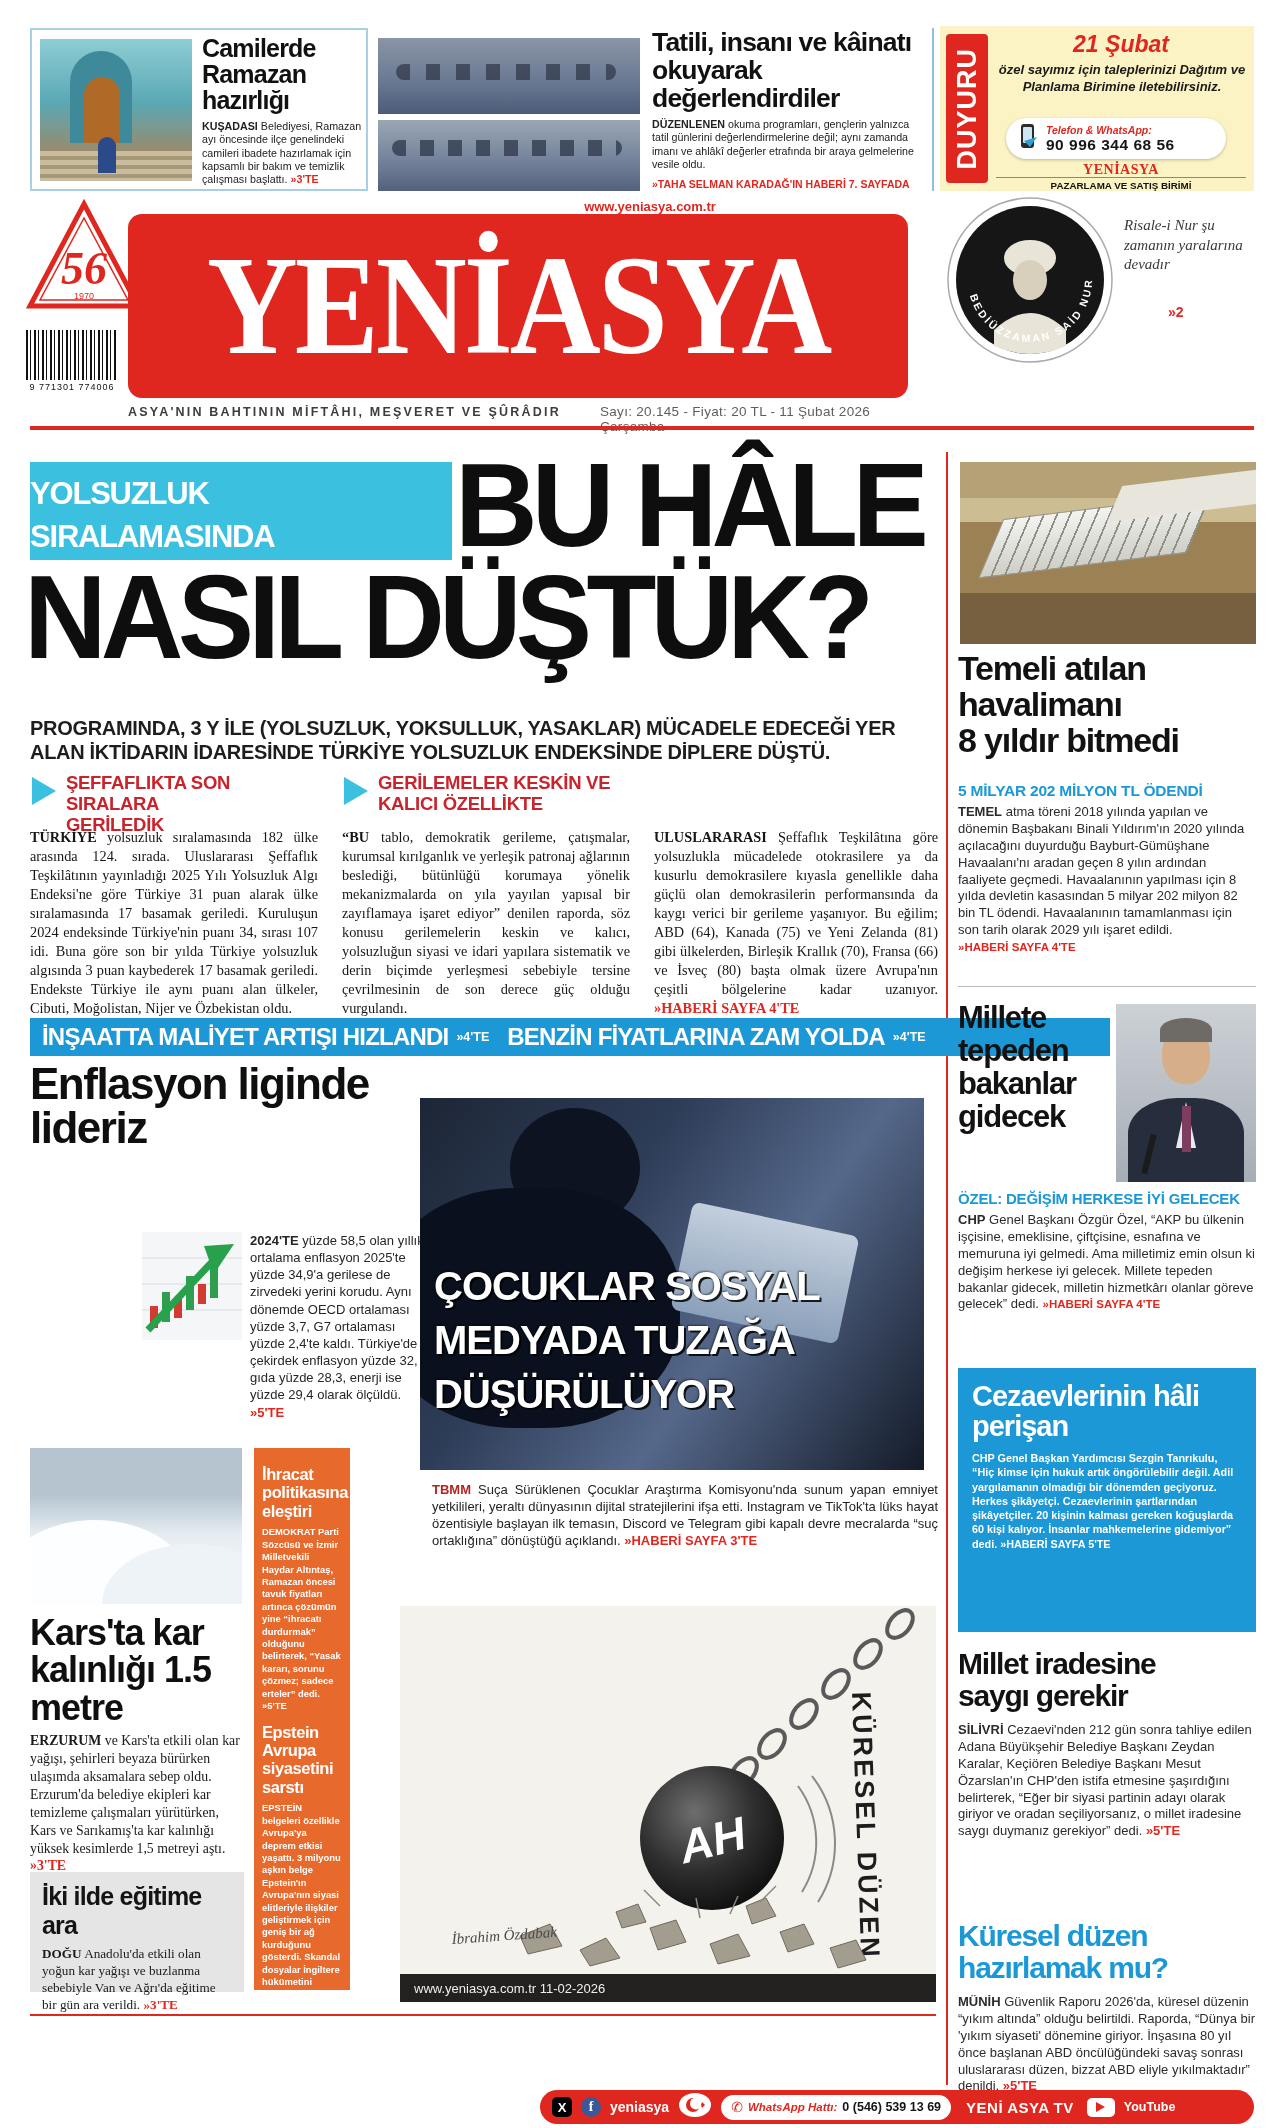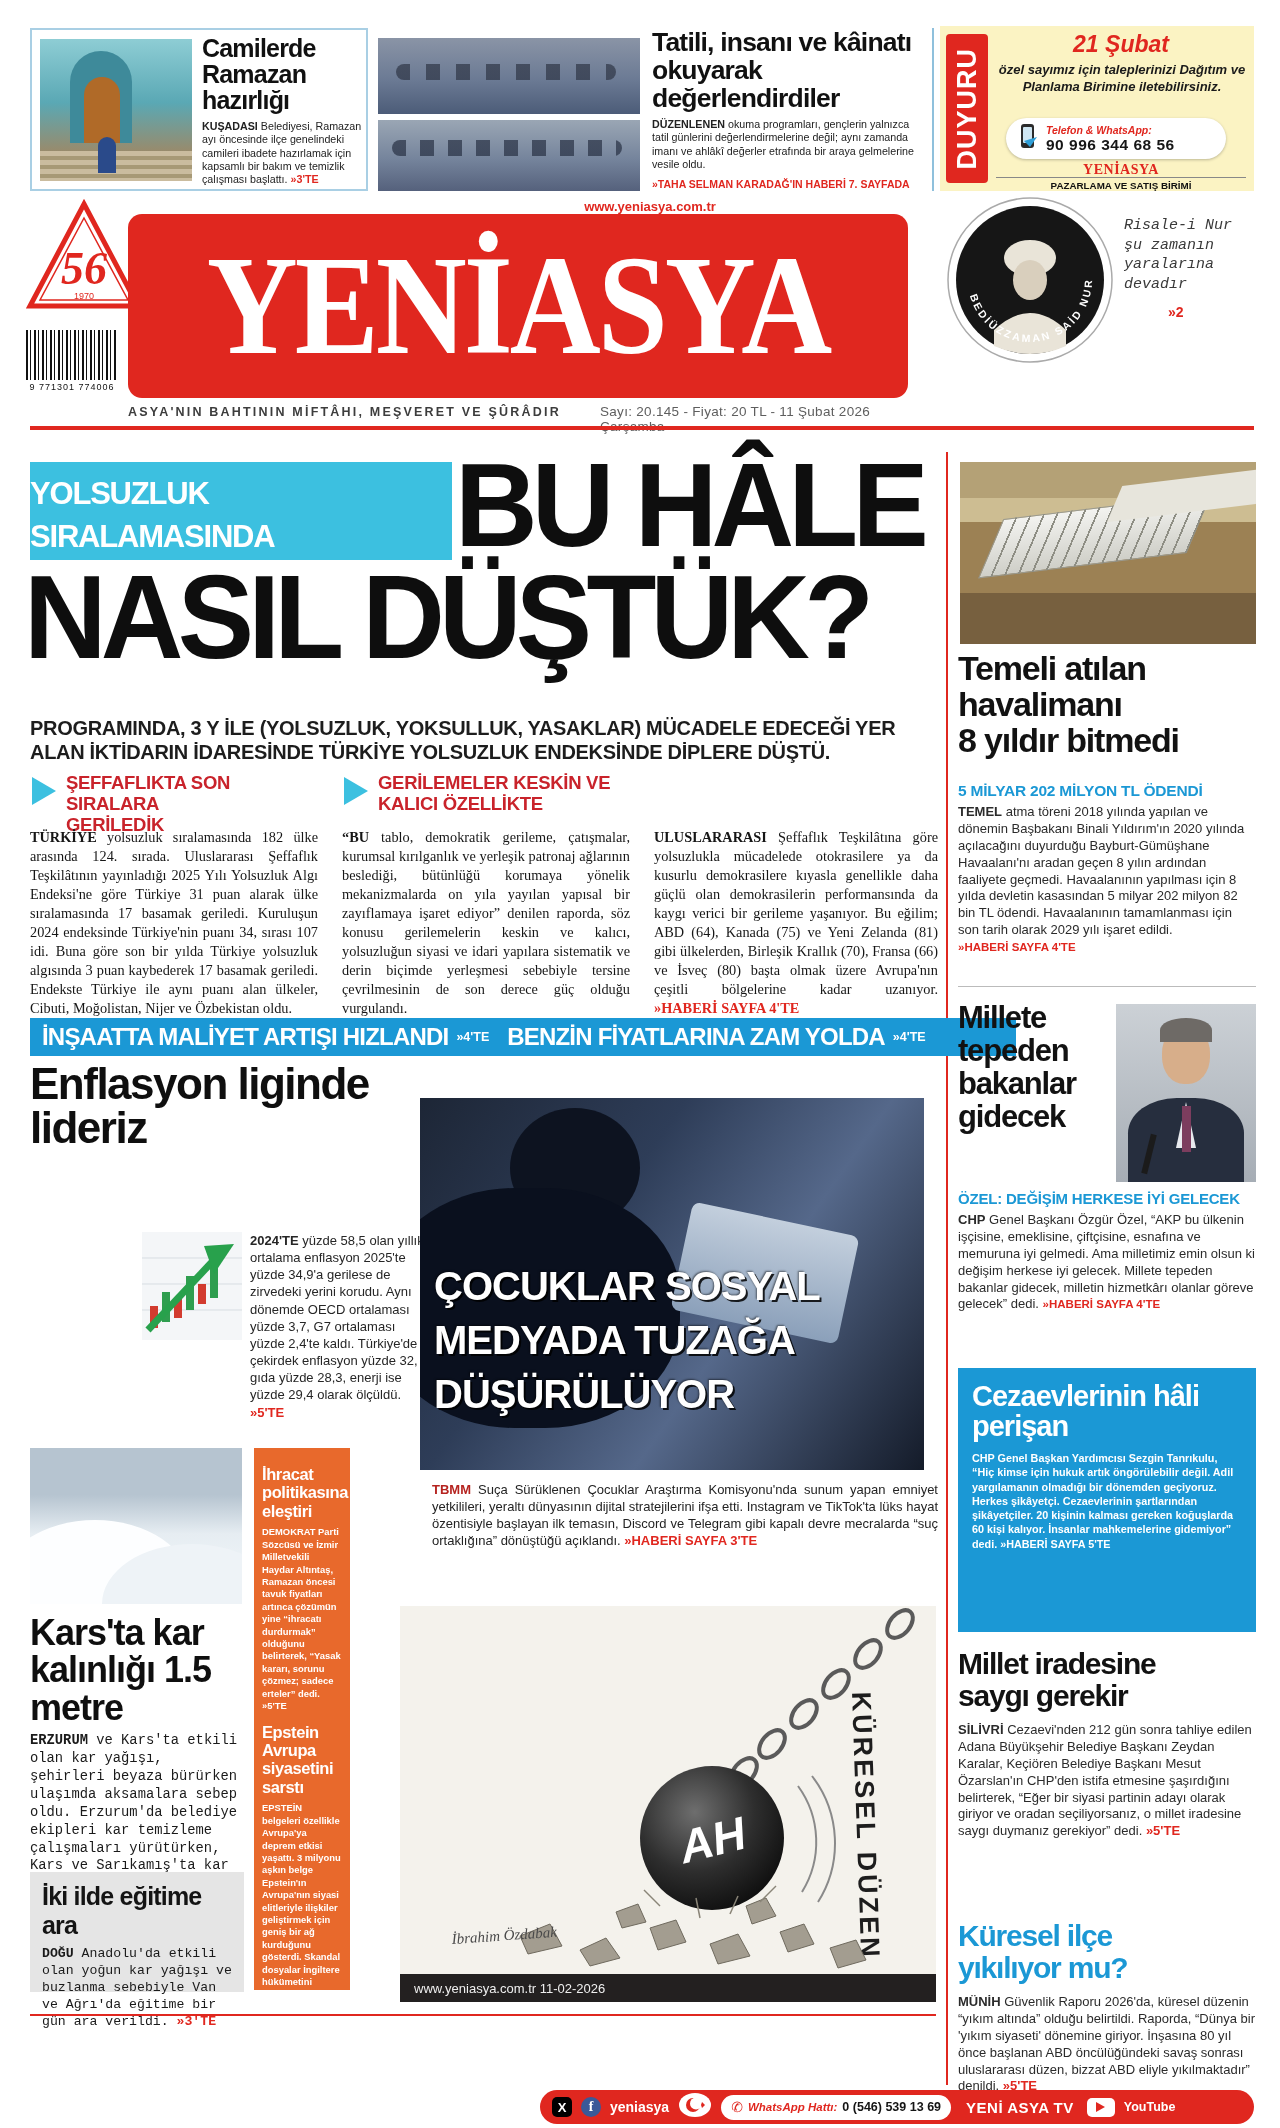--- a/index.html
+++ b/index.html
@@ -1,20 +1,20 @@
 <!DOCTYPE html>
 <html><head>
 <meta charset="utf-8">
 <style>
   *{margin:0;padding:0;box-sizing:border-box}
   html,body{background:#fff}
   #page{position:relative;width:1280px;height:2128px;background:#fff;overflow:hidden;
         font-family:"Liberation Sans",sans-serif;color:#111}
   .abs{position:absolute}
-  .serif{font-family:Liberation Mono, monospace}
+  .serif{font-family:Liberation Serif, serif}
   .photo{position:absolute;overflow:hidden}
   .lead{font-weight:bold}
   .ref{color:#e0271f;font-weight:bold;white-space:nowrap}
   .headline{position:absolute;font-weight:bold;letter-spacing:-6px;line-height:1;
             color:#0e0e0e;transform:scaleX(.97);transform-origin:left top;font-size:118px}
   .kicker-line{color:#fff;font-weight:bold;font-size:31px;letter-spacing:-1.2px;text-align:left;line-height:1.4}
   .colhead{position:absolute;color:#c9232b;font-weight:bold;font-size:18.5px;line-height:1.14;
            letter-spacing:-.3px;padding-left:36px}
   .colhead::before{content:"";position:absolute;left:2px;top:5px;
            border-top:14px solid transparent;border-bottom:14px solid transparent;border-left:24px solid #3cc0e0}
@@ -161,21 +161,21 @@
     <span class="lead">“BU</span>
     <span>tablo, demokratik gerileme, çatışmalar, kurumsal kırılganlık ve yerleşik patronaj ağlarının beslediği, bütünlüğü korumaya yönelik mekanizmalarda on yıla yayılan yapısal bir zayıflamaya işaret ediyor” denilen raporda, söz konusu gerilemelerin keskin ve kalıcı, yolsuzluğun siyasi ve idari yapılara sistematik ve derin biçimde yerleşmesi sebebiyle tersine çevrilmesinin de son derece güç olduğu vurgulandı.</span>
   </p>
 
   <p class="colbody" style="left:654px;top:828px;width:284px">
     <span class="lead">ULUSLARARASI</span>
     <span>Şeffaflık Teşkilâtına göre yolsuzlukla mücadelede otokrasilere ya da kusurlu demokrasilere kıyasla genellikle daha güçlü olan demokrasilerin performansında da kaygı verici bir gerileme yaşanıyor. Bu eğilim; ABD (64), Kanada (75) ve Yeni Zelanda (81) gibi ülkelerden, Birleşik Krallık (70), Fransa (66) ve İsveç (80) başta olmak üzere Avrupa'nın çeşitli bölgelerine kadar uzanıyor.</span>
     <span class="ref">»HABERİ SAYFA 4'TE</span>
   </p>
 
-  <div class="abs" style="left:30px;top:1018px;width:986px;height:38px;background:#1b98d5;display:flex;align-items:center;gap:8px;padding:13px 12px">
+  <div class="abs" style="left:30px;top:1018px;width:1080px;height:38px;background:#1b98d5;display:flex;align-items:center;gap:8px;padding:13px 12px">
     <span style="color:#fff;font-weight:bold;font-size:24px;letter-spacing:-.8px">İNŞAATTA MALİYET ARTIŞI HIZLANDI</span>
     <span style="color:#fff;font-weight:bold;font-size:12.5px;margin-right:10px">»4'TE</span>
     <span style="color:#fff;font-weight:bold;font-size:24px;letter-spacing:-.8px">BENZİN FİYATLARINA ZAM YOLDA</span>
     <span style="color:#fff;font-weight:bold;font-size:12.5px">»4'TE</span>
   </div>
 
   <h2 class="abs" style="left:30px;top:1062px;width:360px;font-size:44px;line-height:1.0;letter-spacing:-1.5px;color:#0f0f0f">Enflasyon liginde lideriz</h2>
   <div class="abs" style="left:142px;top:1232px;width:100px;height:108px">
     <svg width="100" height="108" viewBox="0 0 100 108">
       <rect x="0" y="0" width="100" height="108" fill="#f4f6f8"></rect>
@@ -344,21 +344,21 @@
     </p>
   </div>
 
   <h2 class="railtitle" style="left:958px;top:1648px;width:250px;font-size:30px">Millet iradesine saygı gerekir</h2>
   <p class="railbody" style="left:958px;top:1722px;width:298px">
     <span class="lead">SİLİVRİ</span>
     <span>Cezaevi'nden 212 gün sonra tahliye edilen Adana Büyükşehir Belediye Başkanı Zeydan Karalar, Keçiören Belediye Başkanı Mesut Özarslan'ın CHP'den istifa etmesine şaşırdığını belirterek, “Eğer bir siyasi partinin adayı olarak giriyor ve oradan seçiliyorsanız, o millet iradesine saygı duymanız gerekiyor” dedi.</span>
     <span class="ref">»5'TE</span>
   </p>
 
-  <h2 class="railtitle" style="left:958px;top:1920px;width:250px;font-size:30px;color:#1b98d5">Küresel ilçe yıkılıyor mu?</h2>
+  <h2 class="railtitle" style="left:958px;top:1920px;width:250px;font-size:30px;color:#1b98d5">Küresel düzen hazırlamak mu?</h2>
   <p class="railbody" style="left:958px;top:1994px;width:298px">
     <span class="lead">MÜNİH</span>
     <span>Güvenlik Raporu 2026'da, küresel düzenin “yıkım altında” olduğu belirtildi. Raporda, “Dünya bir 'yıkım siyaseti' dönemine giriyor. İnşasına 80 yıl önce başlanan ABD öncülüğündeki savaş sonrası uluslararası düzen, bizzat ABD eliyle yıkılmaktadır” denildi.</span>
     <span class="ref">»5'TE</span>
   </p>
 
   <div class="abs" style="left:540px;top:2090px;width:714px;height:34px;background:#e0271f;border-radius:17px;display:flex;align-items:center;gap:9px;padding:0 12px">
     <span style="width:20px;height:20px;background:#000;border-radius:5px;display:flex;align-items:center;justify-content:center;color:#fff;font-weight:bold;font-size:13px">X</span>
     <span style="width:20px;height:20px;background:#3b5998;border-radius:50%;display:flex;align-items:center;justify-content:center;color:#fff;font-weight:bold;font-family:'Liberation Serif',serif;font-size:14px">f</span>
     <span style="color:#fff;font-weight:bold;font-size:14px">yeniasya</span>

